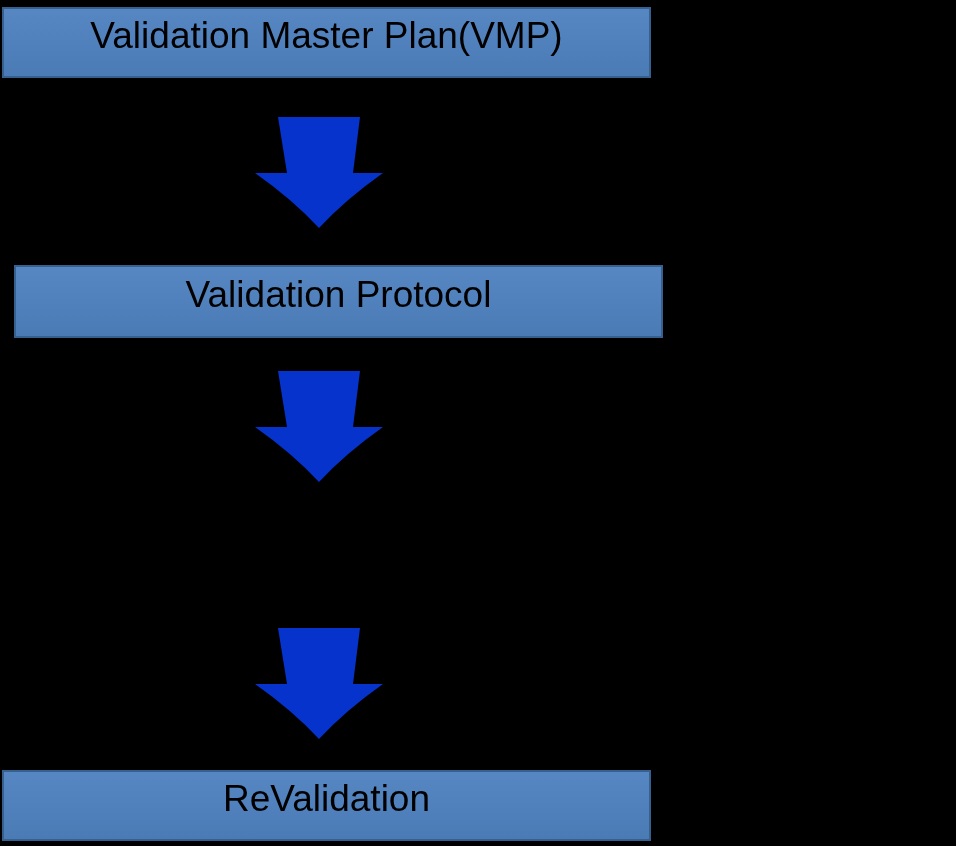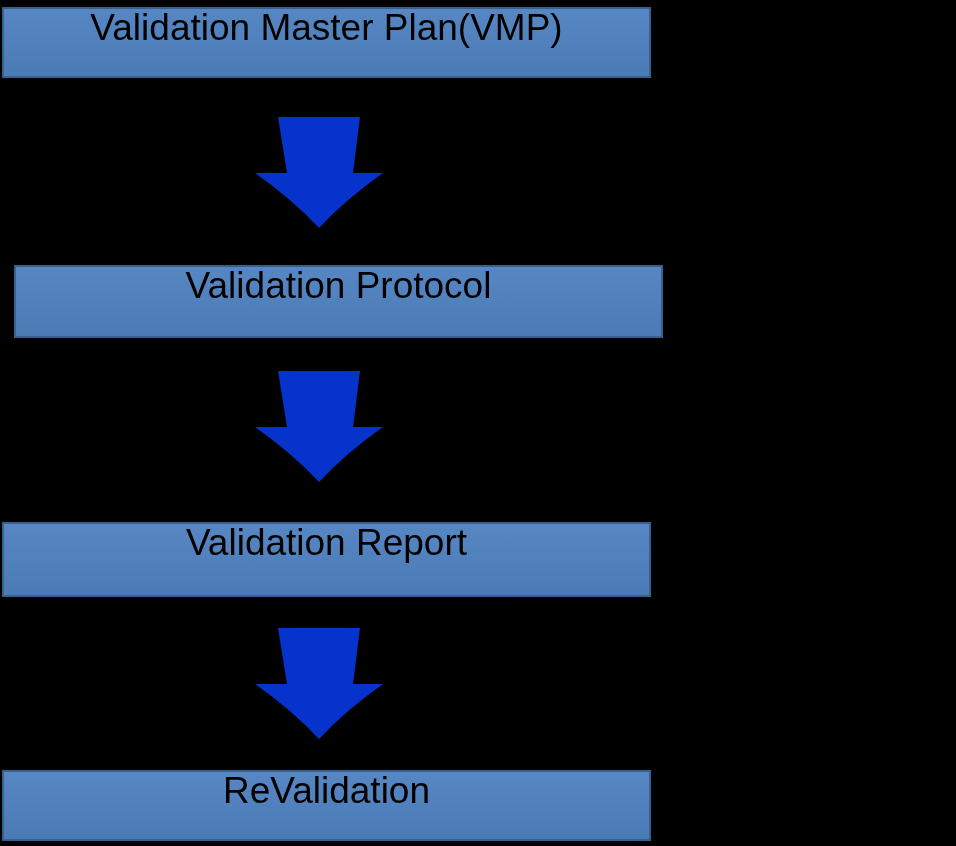--- a/index.html
+++ b/index.html
@@ -16,20 +16,21 @@
     font-family: "Liberation Sans", sans-serif;
   }
   .step-box {
     position: absolute;
     left: 2px;
     width: 649px;
     box-sizing: border-box;
     background: linear-gradient(180deg, var(--box-fill-top, #5787C3), var(--box-fill-bottom, #4A7BB5));
     border: 2px solid var(--box-border, #36618E);
     display: flex;
+    align-items: center;
     justify-content: center;
     padding-bottom: 14px;
   }
   .step-label {
     color: var(--text, #000);
     font-size: 37px;
     line-height: 1;
     white-space: nowrap;
     letter-spacing: 0px;
   }
@@ -63,23 +64,20 @@
   </svg>
 
   <div class="step-box box-1">
     <span class="step-label">Validation Protocol</span>
   </div>
 
   <svg class="arrow arrow-1" viewBox="0 0 132 112" aria-hidden="true">
     <path d="M 25 0 L 107 0 L 100 56 L 130 56 Q 93 82 66 111 Q 39 82 2 56 L 34 56 Z"></path>
   </svg>
 
-  <div class="step-box box-2">
-    <span class="step-label">Validation Report</span>
-  </div>
 
   <svg class="arrow arrow-2" viewBox="0 0 132 112" aria-hidden="true">
     <path d="M 25 0 L 107 0 L 100 56 L 130 56 Q 93 82 66 111 Q 39 82 2 56 L 34 56 Z"></path>
   </svg>
 
   <div class="step-box box-3">
     <span class="step-label">ReValidation</span>
   </div>
 
 </div>

